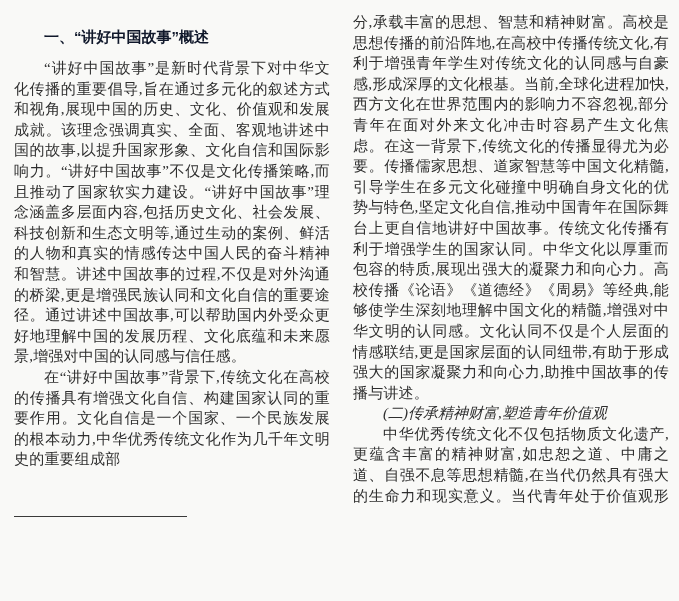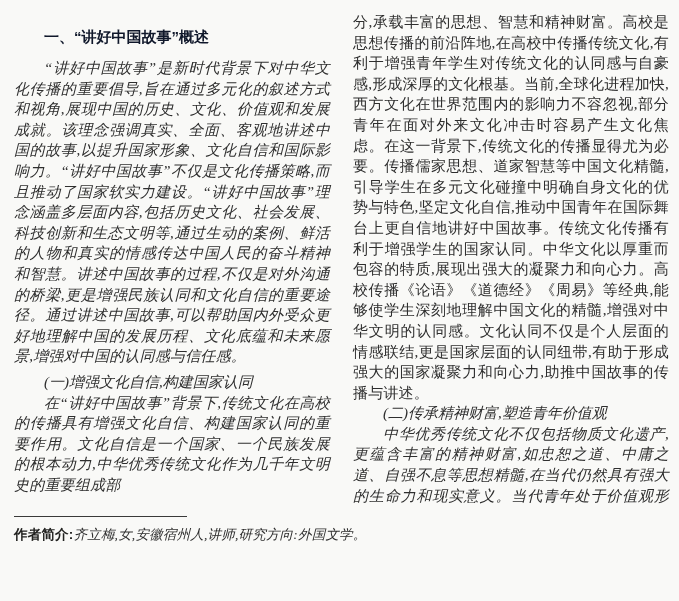--- a/index.html
+++ b/index.html
@@ -30,21 +30,21 @@
     flex: 0 0 316px;
   }
   .body-text {
     margin: 0;
     font-size: 15px;
     line-height: 20.6px;
     text-align: justify;
     text-justify: inter-character;
     letter-spacing: 0.2px;
   }
-  .indent { text-indent: 2em; font-style: italic; }
+  .indent { text-indent: 2em; }
   .heading {
     margin: 0;
     font-family: "Liberation Sans", "DejaVu Sans", sans-serif;
     font-weight: bold;
     font-size: 15px;
     line-height: 24px;
     text-indent: 2em;
     text-align: justify;
     color: #0f172a;
   }
@@ -85,31 +85,27 @@
 </style>
 </head>
 <body>
 
 <div class="page">
   <div class="columns">
 
     <div class="col">
       <h2 class="heading heading-1">一、“讲好中国故事”概述</h2>
       <p class="body-text indent">“讲好中国故事”是新时代背景下对中华文化传播的重要倡导,旨在通过多元化的叙述方式和视角,展现中国的历史、文化、价值观和发展成就。该理念强调真实、全面、客观地讲述中国的故事,以提升国家形象、文化自信和国际影响力。“讲好中国故事”不仅是文化传播策略,而且推动了国家软实力建设。“讲好中国故事”理念涵盖多层面内容,包括历史文化、社会发展、科技创新和生态文明等,通过生动的案例、鲜活的人物和真实的情感传达中国人民的奋斗精神和智慧。讲述中国故事的过程,不仅是对外沟通的桥梁,更是增强民族认同和文化自信的重要途径。通过讲述中国故事,可以帮助国内外受众更好地理解中国的发展历程、文化底蕴和未来愿景,增强对中国的认同感与信任感。</p>
-      <p class="subheading extra-space">(一)增强文化自信,构建国家认同</p>
       <p class="body-text indent">在“讲好中国故事”背景下,传统文化在高校的传播具有增强文化自信、构建国家认同的重要作用。文化自信是一个国家、一个民族发展的根本动力,中华优秀传统文化作为几千年文明史的重要组成部</p>
     </div>
 
     <div class="col">
       <p class="body-text">分,承载丰富的思想、智慧和精神财富。高校是思想传播的前沿阵地,在高校中传播传统文化,有利于增强青年学生对传统文化的认同感与自豪感,形成深厚的文化根基。当前,全球化进程加快,西方文化在世界范围内的影响力不容忽视,部分青年在面对外来文化冲击时容易产生文化焦虑。在这一背景下,传统文化的传播显得尤为必要。传播儒家思想、道家智慧等中国文化精髓,引导学生在多元文化碰撞中明确自身文化的优势与特色,坚定文化自信,推动中国青年在国际舞台上更自信地讲好中国故事。传统文化传播有利于增强学生的国家认同。中华文化以厚重而包容的特质,展现出强大的凝聚力和向心力。高校传播《论语》《道德经》《周易》等经典,能够使学生深刻地理解中国文化的精髓,增强对中华文明的认同感。文化认同不仅是个人层面的情感联结,更是国家层面的认同纽带,有助于形成强大的国家凝聚力和向心力,助推中国故事的传播与讲述。</p>
       <p class="subheading">(二)传承精神财富,塑造青年价值观</p>
       <p class="body-text indent">中华优秀传统文化不仅包括物质文化遗产,更蕴含丰富的精神财富,如忠恕之道、中庸之道、自强不息等思想精髓,在当代仍然具有强大的生命力和现实意义。当代青年处于价值观形成的关键时期,面对复杂多变的社会环境和多元化的价值取向,传</p>
     </div>
 
   </div>
 
   <div class="footnote">
     <hr class="footnote-rule">
-    <p class="fn-line">
-      <span class="fn-label">作者简介:</span><span>齐立梅,女,安徽宿州人,讲师,研究方向:外国文学。</span>
-    </p>
   </div>
 </div>
 
 </body></html>

